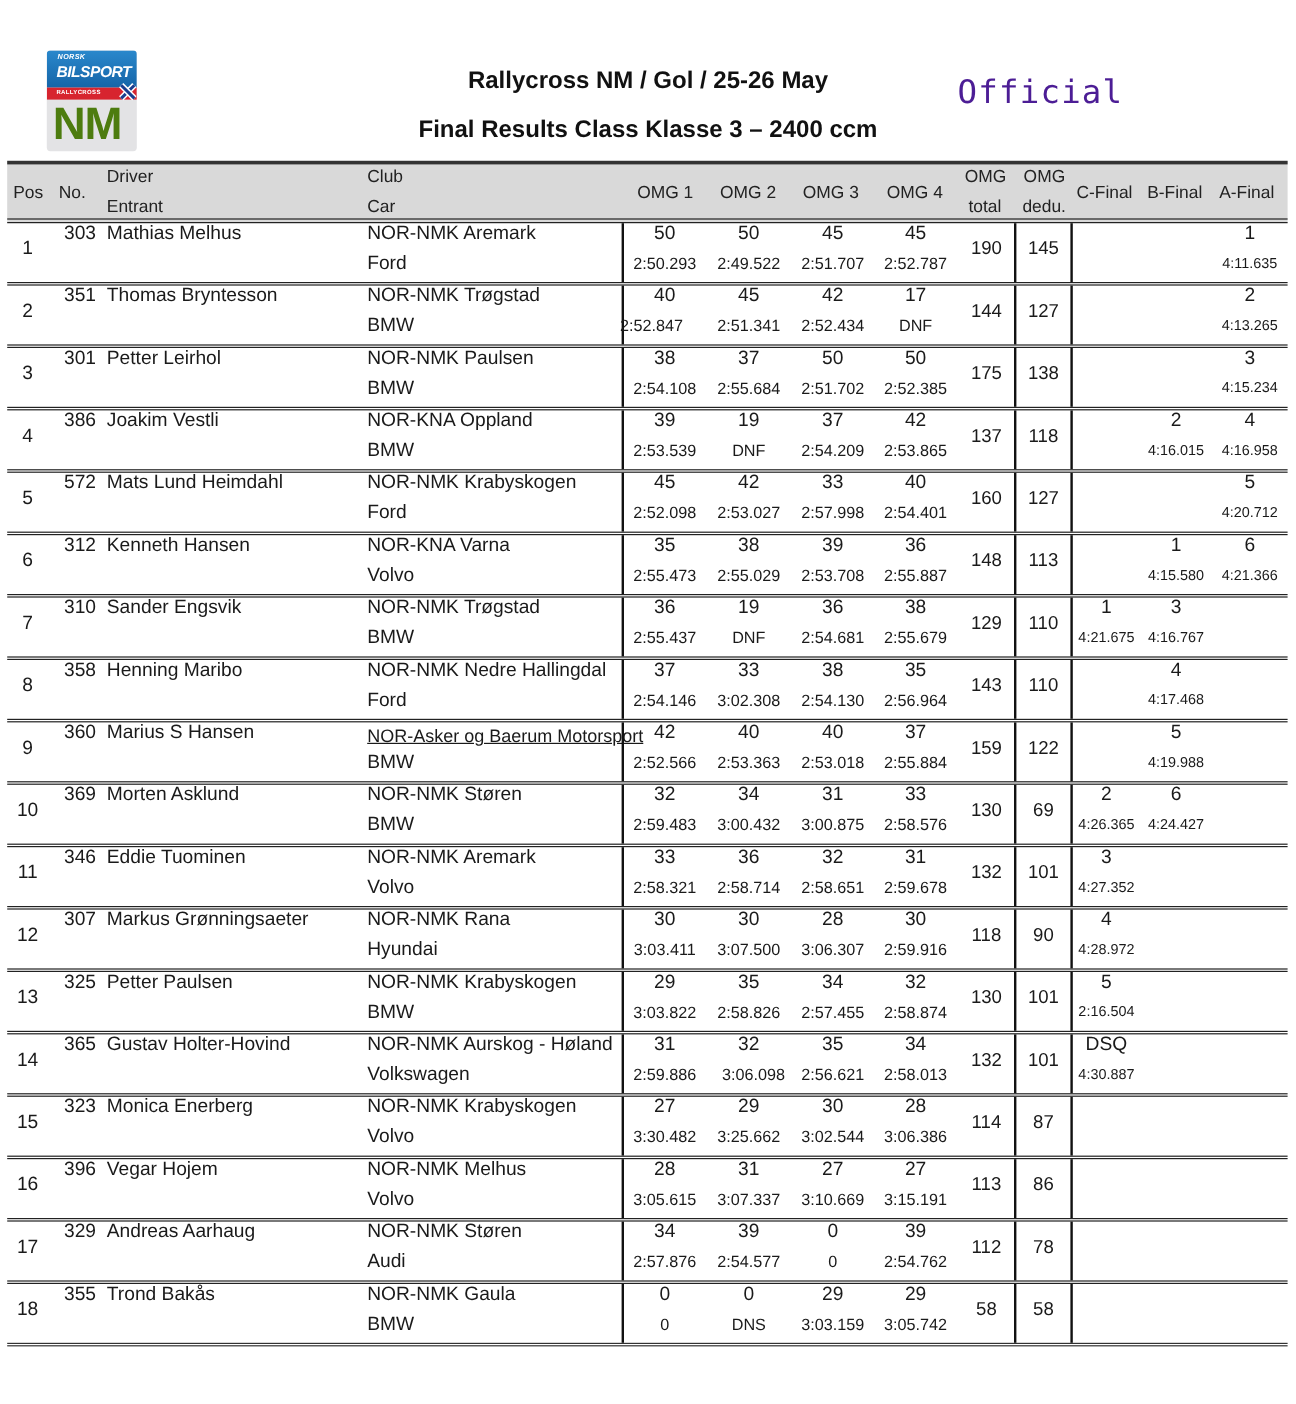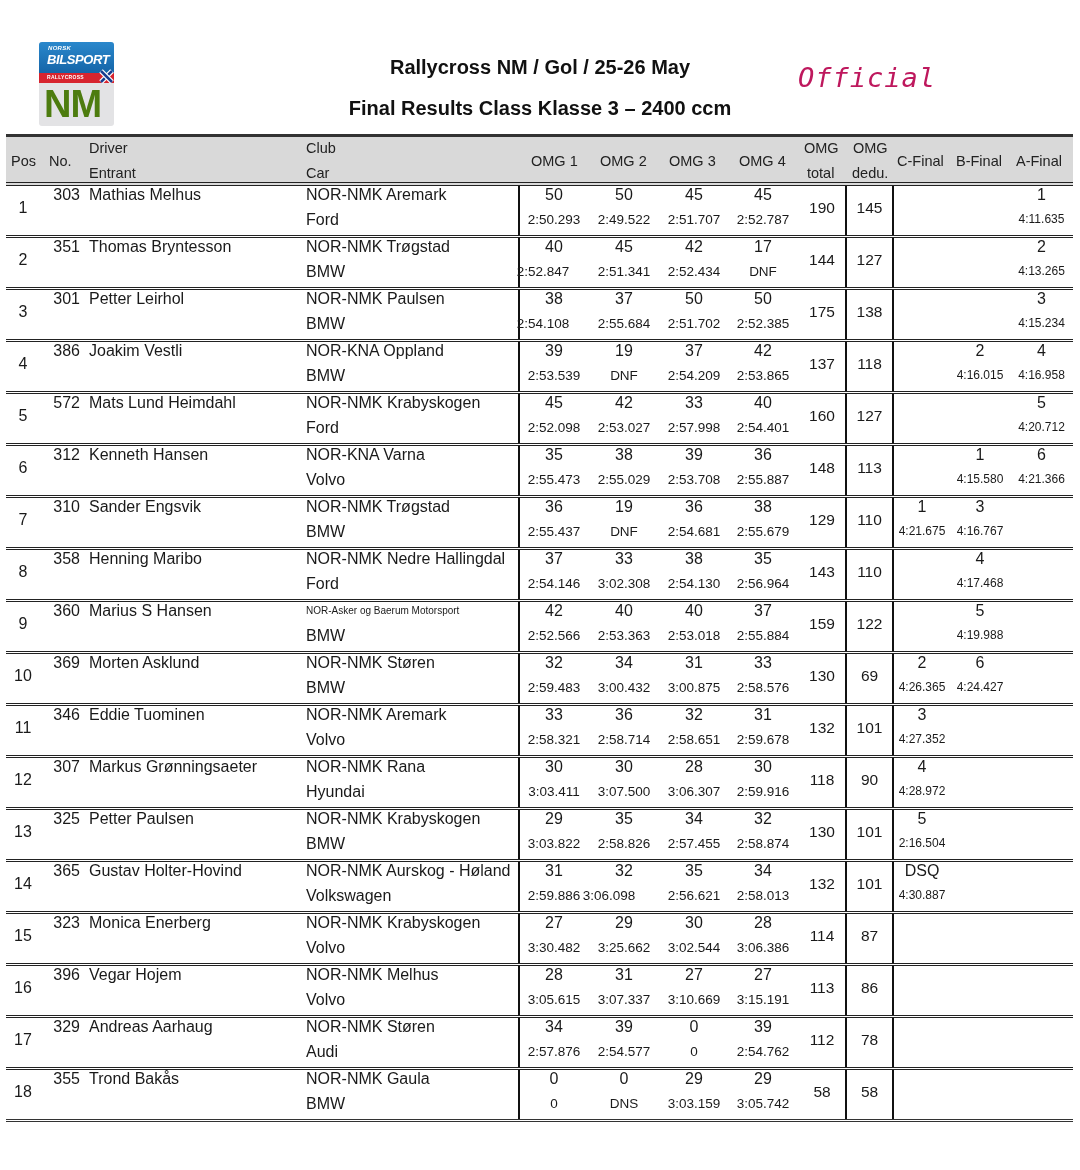--- a/index.html
+++ b/index.html
@@ -20,35 +20,35 @@
               font-family: "Liberation Sans", sans-serif; letter-spacing: 0.3px; }
   .logo .flag { position: absolute; left: 60px; top: 27px; width: 15px; height: 15px; }
   .logo .nm { position: absolute; left: 5px; top: 40px; font-size: 38px; font-weight: bold; color: #4d7c0f;
               font-family: "Liberation Sans", sans-serif; letter-spacing: -1px; line-height: 44px; text-align: right; }
 
   .title1 { position: absolute; left: 340px; top: 56px; width: 400px; text-align: center;
             font-size: 20px; font-weight: bold; font-family: "Liberation Sans", sans-serif; color: #111; }
   .title2 { position: absolute; left: 310px; top: 97px; width: 460px; text-align: center;
             font-size: 20px; font-weight: bold; font-family: "Liberation Sans", sans-serif; color: #111; }
   .stamp { position: absolute; left: 798px; top: 62px; font-family: "DejaVu Sans Mono", "Liberation Mono", monospace;
-           font-size: 27px; color: #be185d; letter-spacing: 1px; font-style: italic; }
+           font-size: 27px; color: #4c1d95; letter-spacing: 1px; }
 
   
   .tbl { position: absolute; left: 6px; top: 134px; width: 1067px; }
   .hdr { position: relative; height: 52px; background: #d9d9d9; border-top: 3px solid #333;
          border-bottom: 4px double #222; box-sizing: border-box; }
   .hdr span { position: absolute; font-size: 14.5px; font-family: "Liberation Sans", sans-serif; color: #222; }
   .row { position: relative; height: 52px; border-bottom: 3px double #222; box-sizing: border-box; }
   .row:last-child { border-bottom: 3px double #333; }
   .cell { position: absolute; font-family: "Liberation Sans", sans-serif; color: #1a1a1a; }
   .pos { left: 0; width: 34px; top: 13px; text-align: center; font-size: 16px; }
   .no { left: 38px; width: 36px; top: 0; text-align: right; font-size: 16px; }
   .drv { left: 83px; top: 0; font-size: 16px; white-space: nowrap; }
   .club { left: 300px; top: 0; font-size: 16px; white-space: nowrap; }
-  .club.small { font-size: 10px; top: 3px; }
+  .club.small { font-size: 15px; top: 3px; text-decoration: underline; }
   .car { left: 300px; top: 25px; font-size: 16px; }
   .vline { position: absolute; top: 0; bottom: 0; border-left: 2px solid #111; }
   .pts { top: 0; text-align: center; font-size: 16px; }
   .tm { top: 26px; text-align: center; font-size: 13.5px; }
   .tot, .ded { top: 13px; text-align: center; font-size: 15.5px; }
   .fin { top: 0; text-align: center; font-size: 16px; }
   .fint { top: 26px; text-align: center; font-size: 12px; }
 </style>
 </head>
 <body>
@@ -146,21 +146,21 @@
     <span class="cell fint" style="left:1004px;width:63px">4:13.265</span>
   </div>
       <div class="row">
     <span class="cell pos">3</span>
     <span class="cell no">301</span>
     <span class="cell drv">Petter Leirhol</span>
     <span class="cell club">NOR-NMK Paulsen</span>
     <span class="cell car">BMW</span>
     <span class="vline" style="left:512px"></span>
     <span class="cell pts" style="left:513px;width:70px">38</span>
-    <span class="cell tm" style="left:502px;width:70px">2:54.108</span>
+    <span class="cell tm" style="left:513px;width:70px">2:54.108</span>
     <span class="cell pts" style="left:583px;width:70px">37</span>
     <span class="cell tm" style="left:583px;width:70px">2:55.684</span>
     <span class="cell pts" style="left:653px;width:70px">50</span>
     <span class="cell tm" style="left:653px;width:70px">2:51.702</span>
     <span class="cell pts" style="left:722px;width:70px">50</span>
     <span class="cell tm" style="left:722px;width:70px">2:52.385</span>
     <span class="cell tot" style="left:792px;width:48px">175</span>
     <span class="vline" style="left:839px"></span>
     <span class="cell ded" style="left:841px;width:45px">138</span>
     <span class="vline" style="left:886px"></span>
@@ -434,21 +434,21 @@
       <div class="row">
     <span class="cell pos">14</span>
     <span class="cell no">365</span>
     <span class="cell drv">Gustav Holter-Hovind</span>
     <span class="cell club">NOR-NMK Aurskog - Høland</span>
     <span class="cell car">Volkswagen</span>
     <span class="vline" style="left:512px"></span>
     <span class="cell pts" style="left:513px;width:70px">31</span>
     <span class="cell tm" style="left:513px;width:70px">2:59.886</span>
     <span class="cell pts" style="left:583px;width:70px">32</span>
-    <span class="cell tm" style="left:568px;width:70px">3:06.098</span>
+    <span class="cell tm" style="left:587px;width:70px">3:06.098</span>
     <span class="cell pts" style="left:653px;width:70px">35</span>
     <span class="cell tm" style="left:653px;width:70px">2:56.621</span>
     <span class="cell pts" style="left:722px;width:70px">34</span>
     <span class="cell tm" style="left:722px;width:70px">2:58.013</span>
     <span class="cell tot" style="left:792px;width:48px">132</span>
     <span class="vline" style="left:839px"></span>
     <span class="cell ded" style="left:841px;width:45px">101</span>
     <span class="vline" style="left:886px"></span>
     <span class="cell fin" style="left:888px;width:56px">DSQ</span>
     <span class="cell fint" style="left:888px;width:56px">4:30.887</span>

